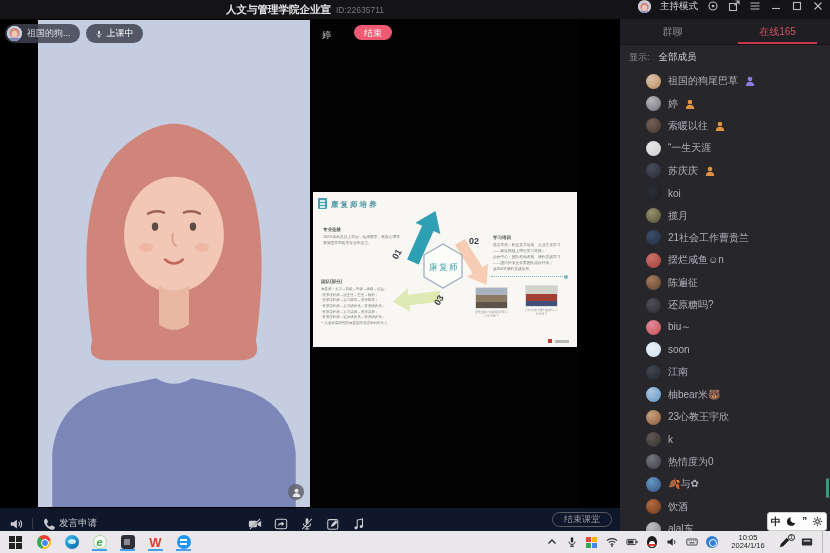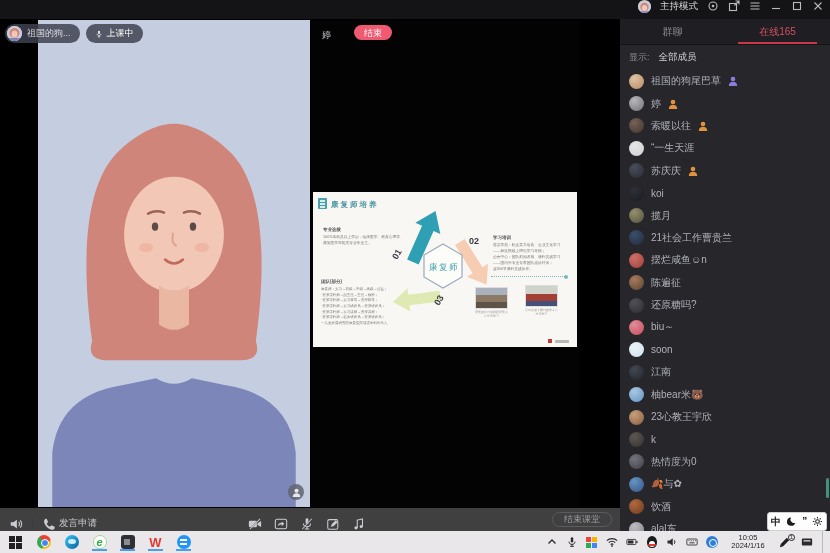--- a/index.html
+++ b/index.html
@@ -69,30 +69,30 @@
   
   .sidebar { position:absolute; left:620px; top:19px; width:210px; height:512px; background:#26262b; }
   .tabs { display:flex; height:26px; background:#1e1e23; border-bottom:1px solid #141417; }
   .tab { flex:1; display:flex; align-items:center; justify-content:center; font-size:10px; color:#8b8b92; position:relative; cursor:pointer; }
   .tab.active { color:#d5505f; }
   .tab.active:after { content:""; position:absolute; left:12%; right:12%; bottom:0; height:2px; background:#c8374a; }
   .filter-row { height:25px; display:flex; align-items:center; padding-left:9px; gap:9px; }
   .filter-label { color:#85858c; font-size:9px; }
   .filter-value { color:#d3d3d8; font-size:9.5px; cursor:pointer; }
   .member-list { position:absolute; left:0; top:51px; right:0; bottom:0; overflow:hidden; }
-  .member-row { height:22.4px; display:flex; align-items:center; padding-left:9px; gap:7px; }
+  .member-row { height:22.4px; display:flex; align-items:center; padding-left:26px; gap:7px; }
   .m-avatar { width:15px; height:15px; border-radius:50%; flex:none;
     background-image:radial-gradient(circle at 35% 30%, rgba(255,255,255,.35), rgba(0,0,0,.25)); background-blend-mode:overlay; }
   .m-name { color:#b0b1b8; font-size:10px; white-space:nowrap; overflow:hidden; max-width:150px; }
   .m-badge { width:10px; height:10px; display:inline-flex; }
   .m-badge svg { width:10px; height:10px; }
   .scroll-thumb { position:absolute; right:1px; top:459px; width:3px; height:20px; background:#44907c; border-radius:2px; }
 
   
-  .toolbar { position:absolute; left:0; top:508px; width:620px; height:31px; background:#404040; display:flex; align-items:center; }
+  .toolbar { position:absolute; left:0; top:508px; width:620px; height:31px; background:#0f172a; display:flex; align-items:center; }
   .tb-ic { width:16px; height:16px; color:#cbccd2; display:inline-flex; align-items:center; justify-content:center; cursor:pointer; }
   .tb-ic svg { width:14px; height:14px; }
   .tb-ic svg [stroke] { stroke-width:1.2; }
   .speaker-slot { margin-left:8px; }
   .divider { width:1px; height:11px; background:#3a3a40; margin:0 8px; }
   .request { color:#c6c7cc; font-size:9.5px; cursor:pointer; margin-left:2px; }
   .toolbar-icons { display:flex; gap:10px; margin-left:150px; }
   .end-class { position:absolute; right:8px; top:4px; height:15px; padding:0 11px; background:transparent;
     border:1px solid #5a5a61; border-radius:8px; color:#9d9da4; font-size:9px; cursor:pointer; }
 
@@ -141,20 +141,24 @@
   .pen-badge { position:absolute; right:-2px; top:-1px; width:7px; height:7px; border:1px solid #1f1f1f; border-radius:50%;
     font-size:5.5px; line-height:5.5px; text-align:center; background:#e9e7ea; }
   .show-desktop { width:4px; height:22px; border-left:1px solid #bdbbbe; margin-left:2px; cursor:pointer; }
 </style>
 </head>
 <body>
 
 <div class="app">
 
   <div class="titlebar">
+    <div class="tb-center">
+      <span class="tb-title">人文与管理学院企业宣</span>
+      <span class="tb-id">ID:22635711</span>
+    </div>
     <div class="tb-right">
       <span class="tb-avatar">
         <svg viewBox="0 0 14 14">
             <rect width="14" height="14" fill="#c5cee1"></rect>
             <circle cx="7" cy="6.5" r="4.5" fill="#d0857a"></circle>
             <ellipse cx="7" cy="7.5" rx="2.8" ry="3.2" fill="#f2c7b5"></ellipse>
             <rect x="2" y="11" width="10" height="3" fill="#7c86b8"></rect>
           </svg>
       </span>
       <span class="tb-mode">主持模式</span>

